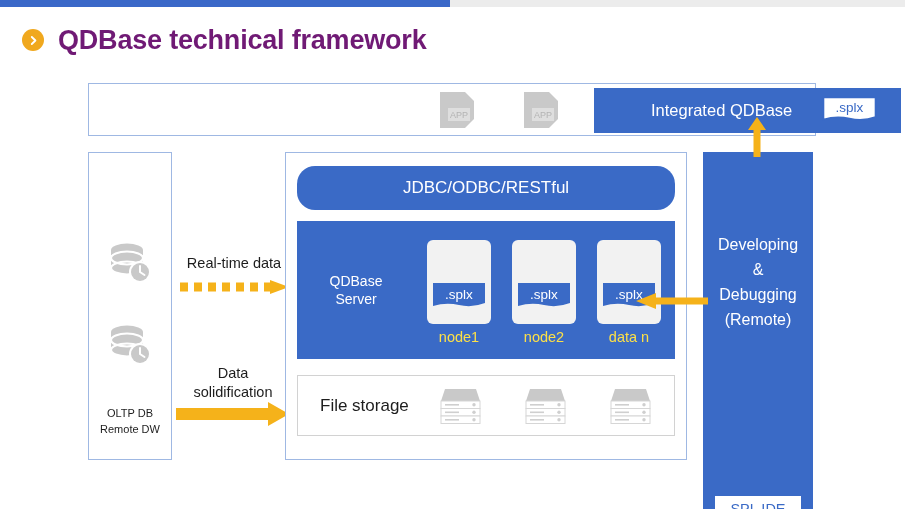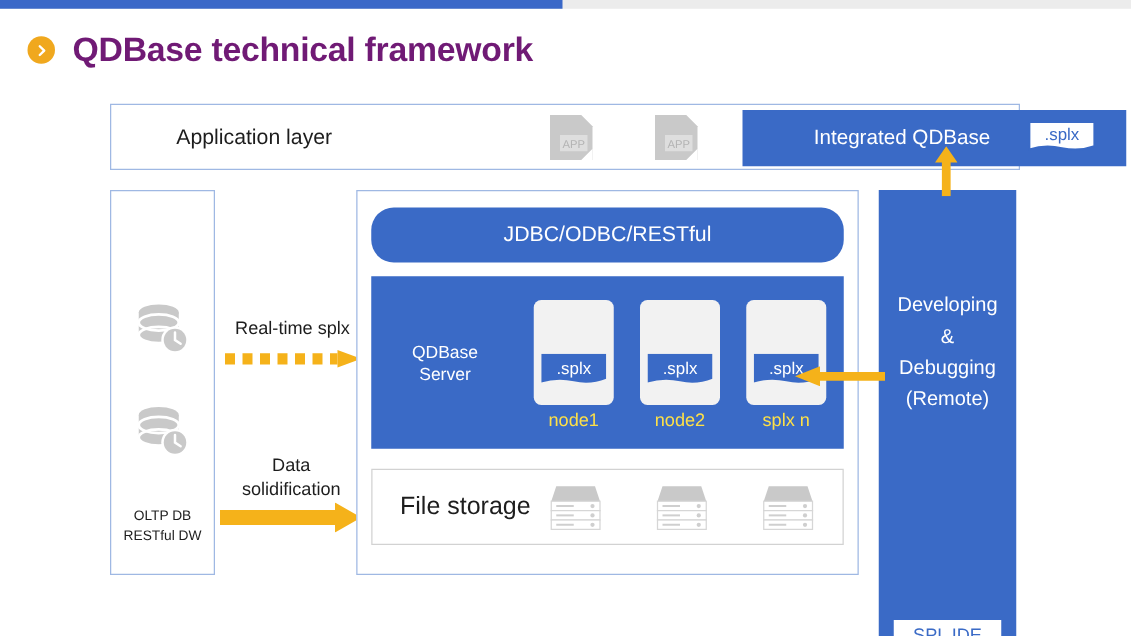--- a/index.html
+++ b/index.html
@@ -244,21 +244,21 @@
     left: 11px; top: 222px;
     width: 378px; height: 61px;
     background: #ffffff;
     border: 1px solid #d2d2d2;
     box-sizing: border-box;
   }
   #file-storage-label {
     position: absolute;
     left: 22px; top: 50%;
     transform: translateY(-50%);
-    font-size: 20px;
+    font-size: 17px;
     color: #1d1d1d;
     white-space: nowrap;
   }
   .server-icon {
     position: absolute;
     top: 50%;
     transform: translateY(-50%);
     width: 45px; height: 40px;
   }
   #server-icon-1 { left: 140px; }
@@ -319,21 +319,20 @@
   <span id="bullet-icon">
     <svg width="11" height="11" viewBox="0 0 11 11">
       <path d="M3.8 2 L7.4 5.5 L3.8 9" fill="none" stroke="#ffffff" stroke-width="1.9" stroke-linecap="round" stroke-linejoin="round"></path>
     </svg>
   </span>
   <span id="page-title">QDBase technical framework</span>
 </div>
 
 <div class="panel" id="app-layer-panel">
 
-  <div id="app-layer-label">Application layer</div>
 
   <div class="app-doc-icon" id="app-doc-1">
     <svg viewBox="0 0 36 38">
       <path d="M1 1 H26 L35 10 V37 H1 Z" fill="#c9c9c9"></path>
       <path d="M35 37 L26 37 L35 28 Z" fill="#ffffff"></path>
       <rect x="9" y="17" width="22" height="13" fill="#dedede"></rect>
       <text x="20" y="27" font-family="Liberation Sans, sans-serif" font-size="9" fill="#b4b4b4" text-anchor="middle">APP</text>
     </svg>
   </div>
 
@@ -377,25 +376,25 @@
       <path d="M5 19 V27 A16 6.5 0 0 0 37 27 V19" fill="#c9c9c9"></path>
       <ellipse cx="21" cy="17" rx="16" ry="6.5" fill="none" stroke="#ffffff" stroke-width="2.2"></ellipse>
       <ellipse cx="21" cy="27" rx="16" ry="6.5" fill="none" stroke="#ffffff" stroke-width="2.2"></ellipse>
       <circle cx="34" cy="31" r="11" fill="#ffffff"></circle>
       <circle cx="34" cy="31" r="9" fill="#c9c9c9"></circle>
       <path d="M34 25 V31 L38.5 34" fill="none" stroke="#ffffff" stroke-width="2" stroke-linecap="round"></path>
     </svg>
   </div>
   <div id="db-caption">
     <div>OLTP DB</div>
-    <div>RESTful DW</div>
-  </div>
-</div>
-
-<div id="realtime-label">Real-time splx</div>
+    <div>Remote DW</div>
+  </div>
+</div>
+
+<div id="realtime-label">Real-time data</div>
 <div id="realtime-arrow">
   <svg viewBox="0 0 112 16" preserveAspectRatio="none">
     <line x1="2" y1="8" x2="92" y2="8" stroke="#f5b21a" stroke-width="9" stroke-dasharray="8,6"></line>
     <path d="M92 1 L111 8 L92 15 Z" fill="#f5b21a"></path>
   </svg>
 </div>
 
 <div id="solidification-label">Data<br>solidification</div>
 <div id="solidification-arrow">
   <svg viewBox="0 0 114 24" preserveAspectRatio="none">
@@ -434,21 +433,21 @@
     <div class="node-label" id="node-label-2">node2</div>
 
     <div class="node" id="node-3">
       <div class="splx-badge">
         <svg viewBox="0 0 52 26" preserveAspectRatio="none">
           <path d="M0 0 H52 V20 Q39 25 26 22 Q13 19 0 23 Z" fill="#3a6ac6"></path>
         </svg>
         <span class="splx-text" style="color:#ffffff;">.splx</span>
       </div>
     </div>
-    <div class="node-label" id="node-label-3">splx n</div>
+    <div class="node-label" id="node-label-3">data n</div>
   </div>
 
   <div id="file-storage-box">
     <div id="file-storage-label">File storage</div>
 
     <div class="server-icon" id="server-icon-1">
       <svg viewBox="0 0 45 40">
         <path d="M7 3 H38 L42 15 H3 Z" fill="#c9c9c9"></path>
         <rect x="3" y="15" width="39" height="7.5" fill="#ffffff" stroke="#d6d6d6" stroke-width="1"></rect>
         <rect x="3" y="22.5" width="39" height="7.5" fill="#ffffff" stroke="#d6d6d6" stroke-width="1"></rect>

